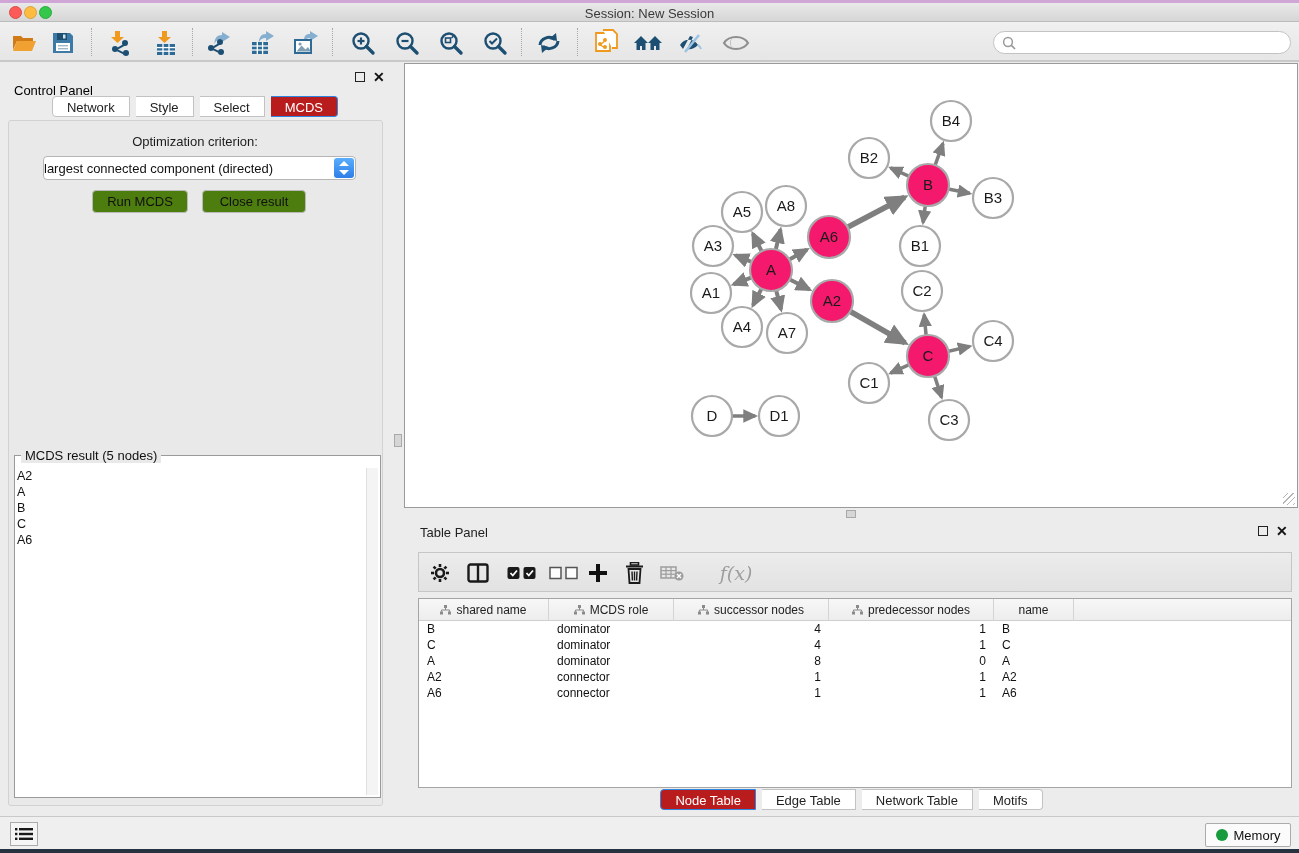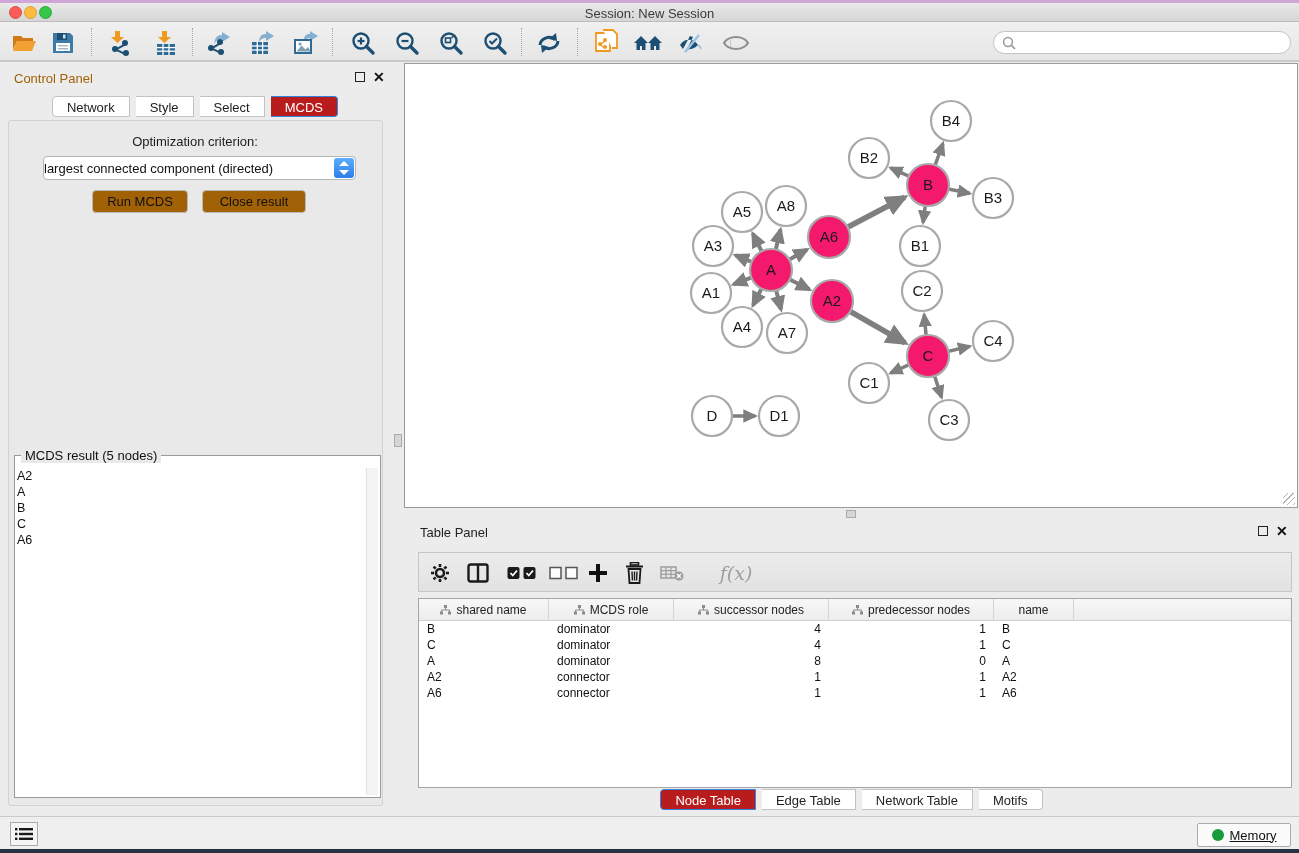--- a/index.html
+++ b/index.html
@@ -18,38 +18,38 @@
   #window-title { position:absolute; left:0; right:0; top:3px; text-align:center; font-size:13px; color:#3a3a3a; }
 
   
   #toolbar { left:0; top:22px; width:1299px; height:40px; background:linear-gradient(#f0f0f0,#e6e6e6); border-bottom:2px solid #c9c9c9; }
   .tbtn { position:absolute; top:7px; width:30px; height:28px; display:flex; align-items:center; justify-content:center; cursor:default; }
   .tsep { position:absolute; top:6px; width:0; height:28px; border-left:1px dotted #a9a9a9; }
   #search-wrap { position:absolute; left:993px; top:9px; width:298px; height:23px; background:#fff; border:1px solid #c3c3c3; border-radius:12px; display:flex; align-items:center; padding-left:8px; }
   #search-wrap input { border:none; outline:none; font-size:12px; width:260px; background:transparent; font-family:"Liberation Sans",sans-serif; }
 
   
-  #cp-title { left:14px; top:71px; font-size:13px; color:#a16207; }
+  #cp-title { left:14px; top:83px; font-size:13px; color:#000000; }
   .winbtns { position:absolute; display:flex; gap:8px; align-items:center; }
   .floatbox { width:10px; height:10px; border:1.6px solid #222; display:inline-block; }
   .closex { font-size:14px; font-weight:bold; color:#111; line-height:10px; }
   #cp-tabs { left:0; top:96px; width:390px; display:flex; justify-content:center; }
   .seg { display:flex;gap:6px; }
   .seg .tab { height:21px; line-height:21px; padding:0 14px; background:#fff; border:1px solid #c2c2c2; border-left:none; font-size:13px; color:#222; }
   .seg .tab:first-child { border-left:1px solid #c2c2c2; border-radius:4px 0 0 4px; }
   .seg .tab:last-child { border-radius:0 4px 4px 0; }
   .seg .tab.sel { background:#b91c1c; border-color:#2f86e0; color:#fff; }
   #cp-body { left:8px; top:120px; width:375px; height:686px; background:#e9e9e9; border:1px solid #d2d2d2; border-radius:3px; }
   #opt-label { left:0; top:134px; width:390px; text-align:center; font-size:13px; color:#1c1c1c; }
   #opt-select { left:43px; top:156px; width:313px; height:24px; background:#fff; border:1px solid #b5b5b5; border-radius:4px; font-size:13px; color:#111; display:flex; align-items:center; }
   #opt-stepper { position:absolute; right:1px; top:1px; width:20px; height:20px; background:linear-gradient(#5aaefc,#2e7ee8); border-radius:3px; }
   .chev { position:absolute; left:5px; width:0; height:0; border-left:5px solid transparent; border-right:5px solid transparent; }
   .chev.up { top:3px; border-bottom:5px solid #fff; }
   .chev.dn { bottom:3px; border-top:5px solid #fff; }
-  .mbtn { position:absolute; top:190px; height:23px; background:#a16207; border:1px solid #b9b9b9; border-radius:4px; font-size:13px; color:#111; display:flex; align-items:center; justify-content:center; }
+  .mbtn { position:absolute; top:190px; height:23px; background:#4d7c0f; border:1px solid #b9b9b9; border-radius:4px; font-size:13px; color:#111; display:flex; align-items:center; justify-content:center; }
   #run-btn { left:92px; width:96px; }
   #close-btn { left:202px; width:104px; }
   #result-box { left:14px; top:455px; width:367px; height:343px; border:1px solid #9a9a9a; background:#fff; }
   #result-legend { position:absolute; left:6px; top:-8px; background:#e9e9e9; padding:0 4px; font-size:13px; color:#111; }
   #result-list { position:absolute; left:2px; top:12px; font-size:12.5px; color:#111; line-height:16px; }
   #result-scroll { position:absolute; right:2px; top:12px; bottom:2px; width:12px; background:#f4f4f4; border-left:1px solid #e0e0e0; }
 
   
   .grip { background:#d6d6d6; border:1px solid #a9a9a9; }
 
@@ -73,21 +73,21 @@
   #data-table { left:418px; top:598px; width:874px; height:190px; background:#fff; border:1px solid #a5a5a5; overflow:hidden; }
   #thead { display:flex; height:22px; background:linear-gradient(#f7f7f7,#ededed); border-bottom:1px solid #cfcfcf; }
   .th { display:flex; align-items:center; justify-content:center; gap:5px; font-size:12px; color:#222; border-right:1px solid #d4d4d4; height:22px; }
   .tr { display:flex; height:16px; }
   .td { font-size:12px; color:#111; line-height:16px; padding:0 8px; white-space:nowrap; overflow:hidden; }
   #tp-tabs { left:404px; top:789px; width:895px; display:flex; justify-content:center; }
 
   
   #statusbar { left:0; top:816px; width:1299px; height:33px; background:#efefef; border-top:1px solid #c9c9c9; }
   #list-btn { position:absolute; left:10px; top:5px; width:28px; height:24px; background:#f5f5f5; border:1px solid #ababab; display:flex; align-items:center; justify-content:center; }
-  #memory-btn { position:absolute; right:8px; top:6px; width:94px; height:24px; background:#fbfbfb; border:1px solid #ababab; border-radius:2px; display:flex; align-items:center; justify-content:center; gap:6px; font-size:13px; color:#111;text-decoration:underline; }
+  #memory-btn { position:absolute; right:8px; top:6px; width:86px; height:24px; background:#fbfbfb; border:1px solid #ababab; border-radius:2px; display:flex; align-items:center; justify-content:center; gap:6px; font-size:13px; color:#111; }
   #memory-dot { width:12px; height:12px; border-radius:50%; background:#189b3c; }
   #bottom-strip { left:0; top:849px; width:1299px; height:4px; background:#26323f; }
 </style>
 </head>
 <body>
 
 <div id="desktop-strip" class="abs"></div>
 <div id="titlebar" class="abs">
   <span class="tl tl1"></span>
   <span class="tl tl2"></span>

